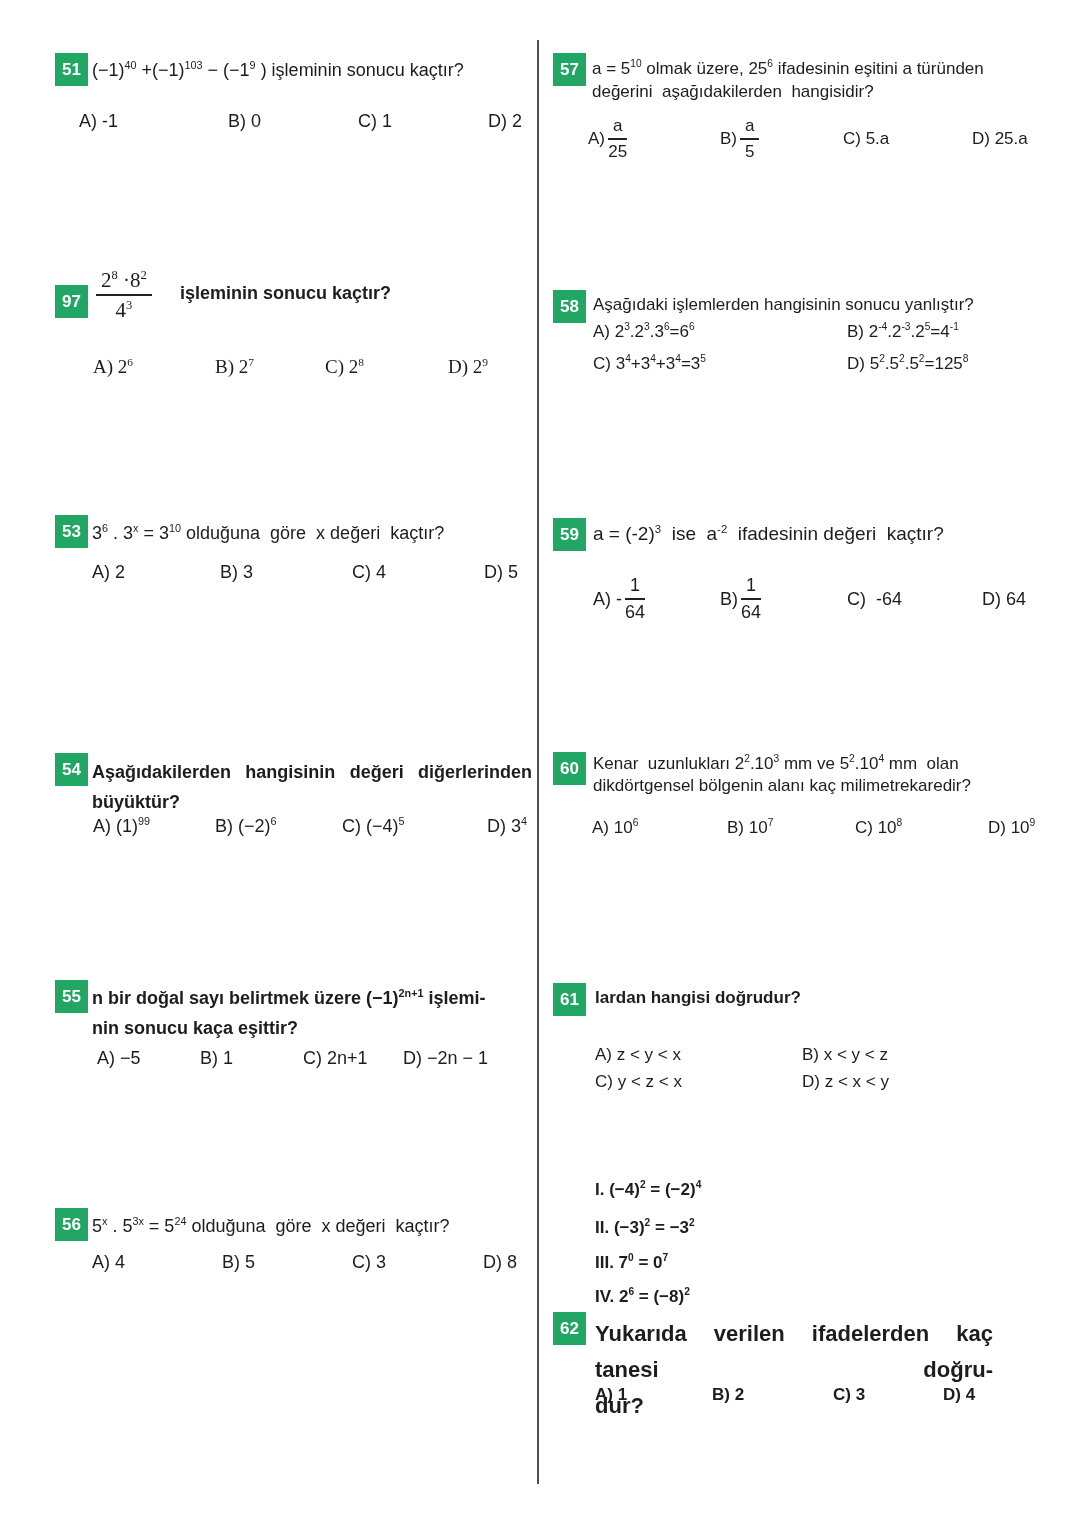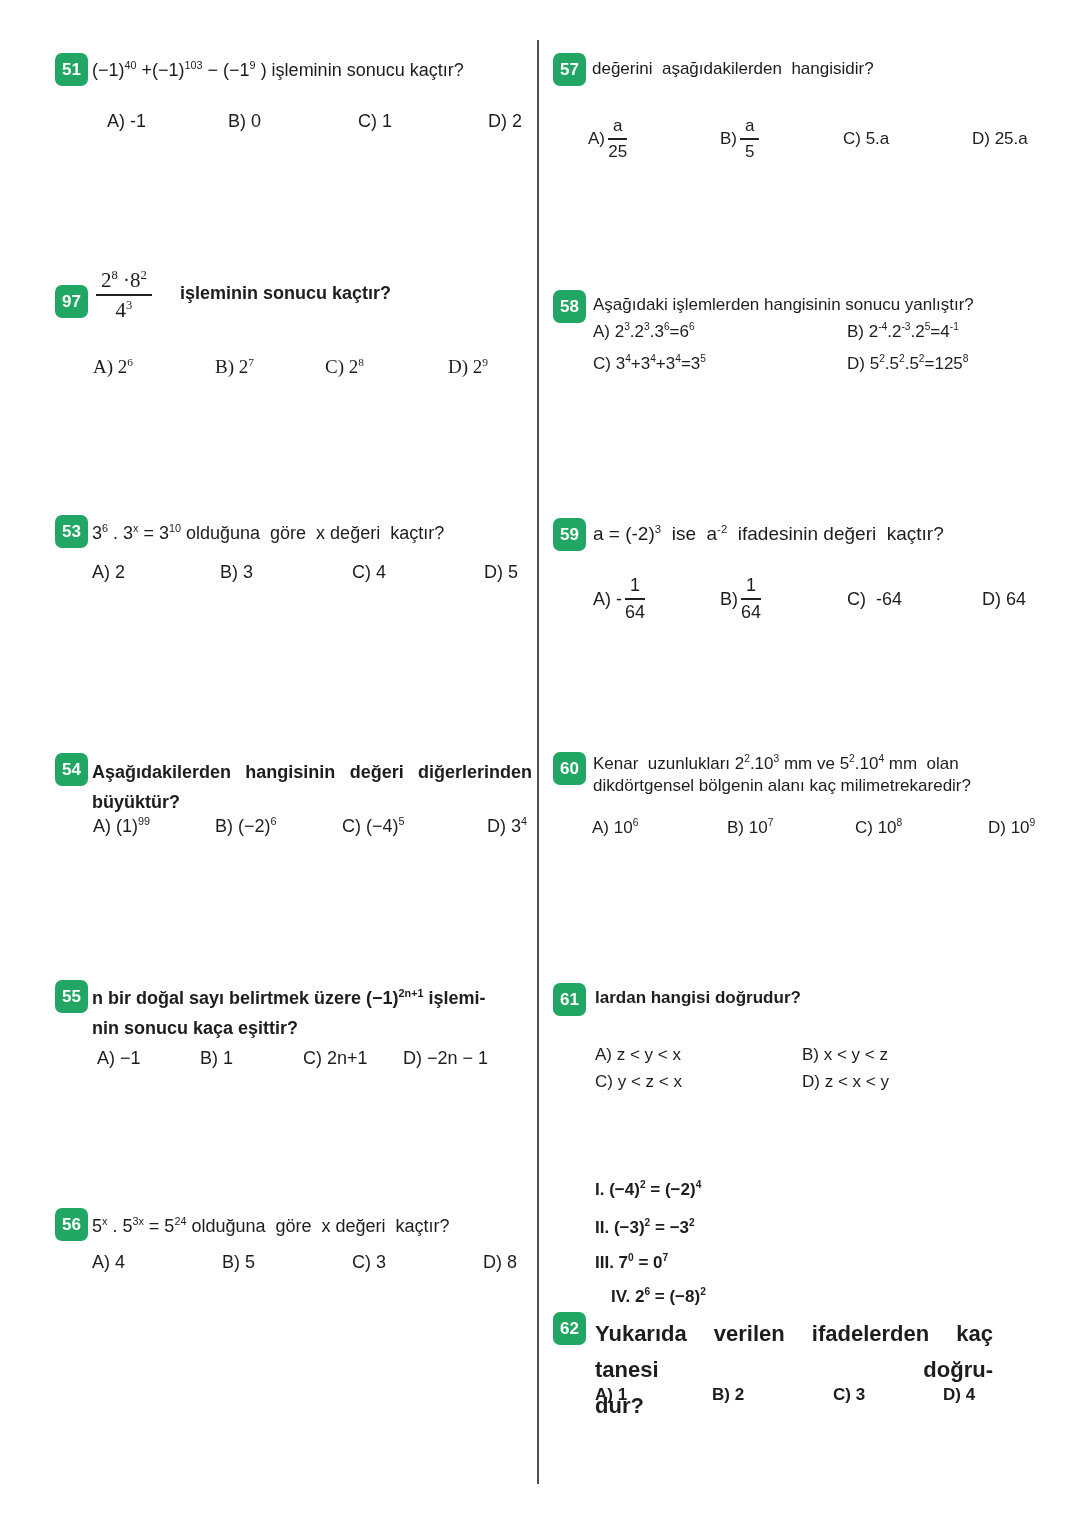--- a/index.html
+++ b/index.html
@@ -8,21 +8,21 @@
   body {
     width:1080px; height:1527px; position:relative; overflow:hidden;
     background:#ffffff; color:var(--ink);
     font-family:"Liberation Sans", sans-serif;
   }
   .divider { position:absolute; left:537px; top:40px; width:2px; height:1444px; background:var(--divider); }
   .q { position:absolute; }
   .badge {
     position:absolute; left:0; top:0; width:33px; height:33px;
     background:var(--badge); color:#fff; font-weight:bold; font-size:17px;
-    display:flex; align-items:center; justify-content:center; border-radius:7px;
+    display:flex; align-items:center; justify-content:center; border-radius:0;
   }
   .stem { position:absolute; font-size:18px; line-height:26px; white-space:nowrap; }
   .stem.sm { font-size:17px; line-height:23px; }
   .bold { font-weight:bold; }
   .lines { position:absolute; }
   .lines div { white-space:nowrap; }
   .just { text-align:justify; text-align-last:justify; white-space:normal !important; }
   .orow { position:absolute; left:0; right:0; font-size:18px; }
   .orow .opt { position:absolute; top:0; white-space:nowrap; }
   .orow.sm { font-size:17px; }
@@ -38,21 +38,21 @@
 </style>
 </head>
 <body>
 
 <div class="divider"></div>
 
 <section class="q" style="left:55px; top:53px; width:483px; height:120px">
   <div class="badge">51</div>
   <div class="stem" style="left:37px; top:4px">(−1)<sup>40</sup> +(−1)<sup>103</sup> − (−1<sup>9</sup> ) işleminin sonucu kaçtır?</div>
   <div class="orow" style="top:58px">
-    <span class="opt" style="left:52px">A) -1</span>
+    <span class="opt" style="left:24px">A) -1</span>
     <span class="opt" style="left:173px">B) 0</span>
     <span class="opt" style="left:303px">C) 1</span>
     <span class="opt" style="left:433px">D) 2</span>
   </div>
 </section>
 
 <section class="q" style="left:55px; top:268px; width:483px; height:130px">
   <div class="badge" style="top:17px">97</div>
   <div class="bigfrac" style="left:38px; top:0">
     <span class="fr">
@@ -94,41 +94,42 @@
   </div>
 </section>
 
 <section class="q" style="left:55px; top:980px; width:483px; height:110px">
   <div class="badge">55</div>
   <div class="lines bold" style="left:37px; top:3px; font-size:18px; line-height:30px">
     <div>n bir doğal sayı belirtmek üzere (−1)<sup>2n+1</sup> işlemi-</div>
     <div>nin sonucu kaça eşittir?</div>
   </div>
   <div class="orow" style="top:68px">
-    <span class="opt" style="left:42px">A) −1</span>
+    <span class="opt" style="left:42px">A) −5</span>
     <span class="opt" style="left:145px">B) 1</span>
     <span class="opt" style="left:248px">C) 2n+1</span>
     <span class="opt" style="left:348px">D) −2n − 1</span>
   </div>
 </section>
 
 <section class="q" style="left:55px; top:1208px; width:483px; height:90px">
   <div class="badge">56</div>
   <div class="stem" style="left:37px; top:5px">5<sup>x</sup> . 5<sup>3x</sup> = 5<sup>24</sup> olduğuna &nbsp;göre &nbsp;x değeri &nbsp;kaçtır?</div>
   <div class="orow" style="top:44px">
     <span class="opt" style="left:37px">A) 4</span>
     <span class="opt" style="left:167px">B) 5</span>
     <span class="opt" style="left:297px">C) 3</span>
     <span class="opt" style="left:428px">D) 8</span>
   </div>
 </section>
 
 <section class="q" style="left:553px; top:53px; width:500px; height:130px">
   <div class="badge">57</div>
   <div class="lines" style="left:39px; top:4px; font-size:17px; line-height:23px">
+    <div>a = 5<sup>10</sup> olmak üzere, 25<sup>6</sup> ifadesinin eşitini a türünden</div>
     <div>değerini &nbsp;aşağıdakilerden &nbsp;hangisidir?</div>
   </div>
   <div class="orow sm" style="top:60px">
     <span class="opt vcenter" style="left:35px">A) <span class="fr">
           <span class="n">a</span>
           <span class="d">25</span>
         </span></span>
     <span class="opt vcenter" style="left:167px">B) <span class="fr">
           <span class="n">a</span>
           <span class="d">5</span>
@@ -190,21 +191,21 @@
     <span class="opt" style="left:249px; top:62px">B) x &lt; y &lt; z</span>
     <span class="opt" style="left:42px;  top:89px">C) y &lt; z &lt; x</span>
     <span class="opt" style="left:249px; top:89px">D) z &lt; x &lt; y</span>
   </div>
 </section>
 
 <section class="q" style="left:553px; top:1180px; width:500px; height:240px">
   <div class="stmt" style="left:42px; top:0">I. (−4)<sup>2</sup> = (−2)<sup>4</sup></div>
   <div class="stmt" style="left:42px; top:38px">II. (−3)<sup>2</sup> = −3<sup>2</sup></div>
   <div class="stmt" style="left:42px; top:73px">III. 7<sup>0</sup> = 0<sup>7</sup></div>
-  <div class="stmt" style="left:58px; top:107px">IV. 2<sup>6</sup> = (−8)<sup>2</sup></div>
+  <div class="stmt" style="left:42px; top:107px">IV. 2<sup>6</sup> = (−8)<sup>2</sup></div>
   <div class="badge" style="top:132px">62</div>
   <div class="lines bold" style="left:42px; top:136px; font-size:22px; line-height:36px">
     <div class="just" style="width:398px">Yukarıda verilen ifadelerden kaç tanesi doğru-</div>
     <div>dur?</div>
   </div>
   <div class="orow sm bold" style="top:205px">
     <span class="opt" style="left:42px">A) 1</span>
     <span class="opt" style="left:159px">B) 2</span>
     <span class="opt" style="left:280px">C) 3</span>
     <span class="opt" style="left:390px">D) 4</span>

